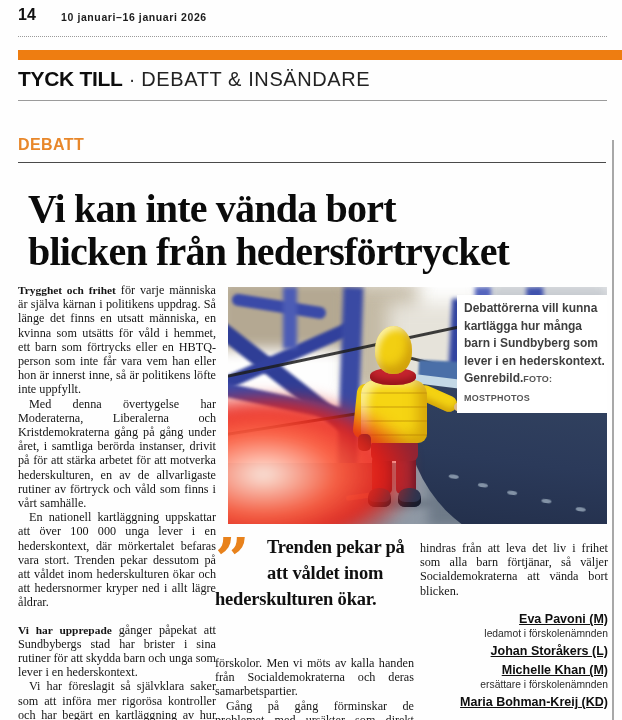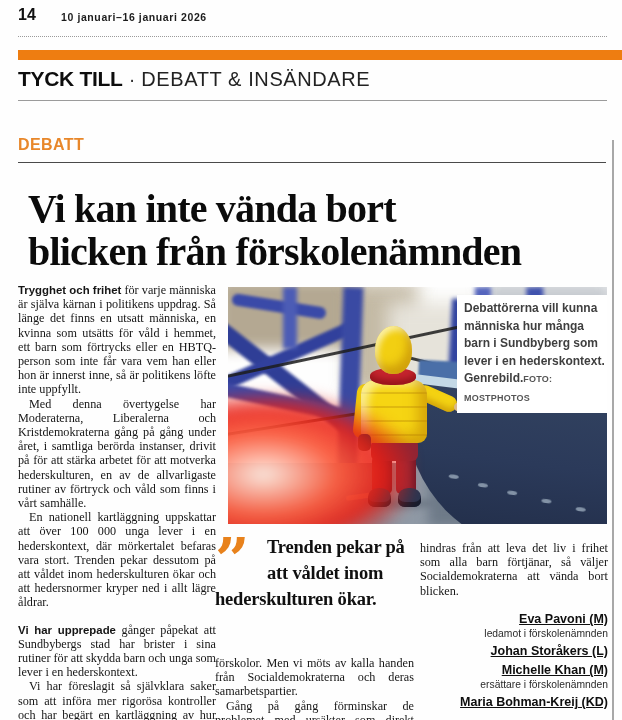--- a/index.html
+++ b/index.html
@@ -26,21 +26,21 @@
             color:#0b0b0b;letter-spacing:-.8px;}
 
   
   .col{position:absolute;overflow:hidden;}
   .col1{left:18px;top:283px;width:198px;height:437px;}
   .col2{left:215px;top:656px;width:199px;height:82px;}
   .col3{left:420px;top:541px;width:188px;height:179px;}
   .bp{margin:0;text-align:justify;font:12.2px/14.2px "Liberation Serif",serif;color:#151515;}
   .bp.ind{text-indent:11px;}
   .bp.gap{margin-top:13px;}
-  .lead{font-family:Liberation Sans, sans-serif;font-weight:700;font-size:11.4px;}
+  .lead{font-family:Liberation Serif, serif;font-weight:700;font-size:11.4px;}
 
   
   .quote{left:215px;top:534px;width:200px;}
   .quote-mark{float:left;width:52px;height:50px;font:700 60px/52px "DejaVu Serif",serif;}
   .quote-text{font:700 18.5px/26px "Liberation Serif",serif;color:#101010;letter-spacing:-.2px;}
 
   
   .credits{text-align:right;margin-top:13px;}
   .credit-name{font:800 12.5px/16px "Liberation Sans",sans-serif;color:#0e0e0e;margin-top:3px;text-decoration:underline;}
   .credit-role{font:400 10.3px/13px "Liberation Sans",sans-serif;color:#2a2a2a;}
@@ -132,21 +132,21 @@
 
   <div class="abs kicker-row">
     <span class="kicker-bold">TYCK TILL</span><span class="kicker-sep">·</span><span class="kicker-rest">DEBATT &amp; INSÄNDARE</span>
   </div>
   <div class="abs section-rule"></div>
 
   <div class="abs article-label" style="color:#e8872a;">DEBATT</div>
   <div class="abs label-rule"></div>
   <h1 class="abs headline" style="margin:12px;">
     <span>Vi kan inte vända bort</span><br>
-    <span>blicken från förskolenämnden</span>
+    <span>blicken från hedersförtrycket</span>
   </h1>
 
   <div class="col col1">
     <p class="bp"><b class="lead">Trygghet och frihet</b><span> för varje människa är själva kärnan i politikens uppdrag. Så länge det finns en utsatt människa, en kvinna som utsätts för våld i hemmet, ett barn som förtrycks eller en HBTQ-person som inte får vara vem han eller hon är innerst inne, så är politikens löfte inte uppfyllt.</span></p>
     <p class="bp ind"><span>Med denna övertygelse har Moderaterna, Liberalerna och Kristdemokraterna gång på gång under året, i samtliga berörda instanser, drivit på för att stärka arbetet för att motverka hederskulturen, en av de allvarligaste rutiner av förtryck och våld som finns i vårt samhälle.</span></p>
     <p class="bp ind"><span>En nationell kartläggning uppskattar att över 100 000 unga lever i en hederskontext, där mörkertalet befaras vara stort. Trenden pekar dessutom på att våldet inom hederskulturen ökar och att hedersnormer kryper ned i allt lägre åldrar.</span></p>
     <p class="bp gap"><b class="lead">Vi har upprepade</b><span> gånger påpekat att Sundbybergs stad har brister i sina rutiner för att skydda barn och unga som lever i en hederskontext.</span></p>
     <p class="bp ind"><span>Vi har föreslagit så självklara saker som att införa mer rigorösa kontroller och har begärt en kartläggning av hur många barn det rör sig om i våra</span></p>
   </div>
 
@@ -197,21 +197,21 @@
       <div class="ph-hand"></div>
       <div class="ph-body"></div>
       <div class="ph-scarf"></div>
       <div class="ph-hood"></div>
       <div class="ph-glove"></div>
     </div>
 
     <div class="ph-red"></div>
 
     <div class="photo-caption">
-      <span>Debattörerna vill kunna människa hur många barn i Sundbyberg som lever i en hederskontext. Genrebild.</span><span class="caption-credit">FOTO: MOSTPHOTOS</span>
+      <span>Debattörerna vill kunna kartlägga hur många barn i Sundbyberg som lever i en hederskontext. Genrebild.</span><span class="caption-credit">FOTO: MOSTPHOTOS</span>
     </div>
   </div>
 
   <div class="abs quote">
     <span class="quote-mark" style="color:#e8821c;">”</span>
     <span class="quote-text">Trenden pekar på att våldet inom hederskulturen ökar.</span>
   </div>
 
   <div class="col col2">
     <p class="bp"><span>förskolor. Men vi möts av kalla handen från Socialdemokraterna och deras samarbetspartier.</span></p>

